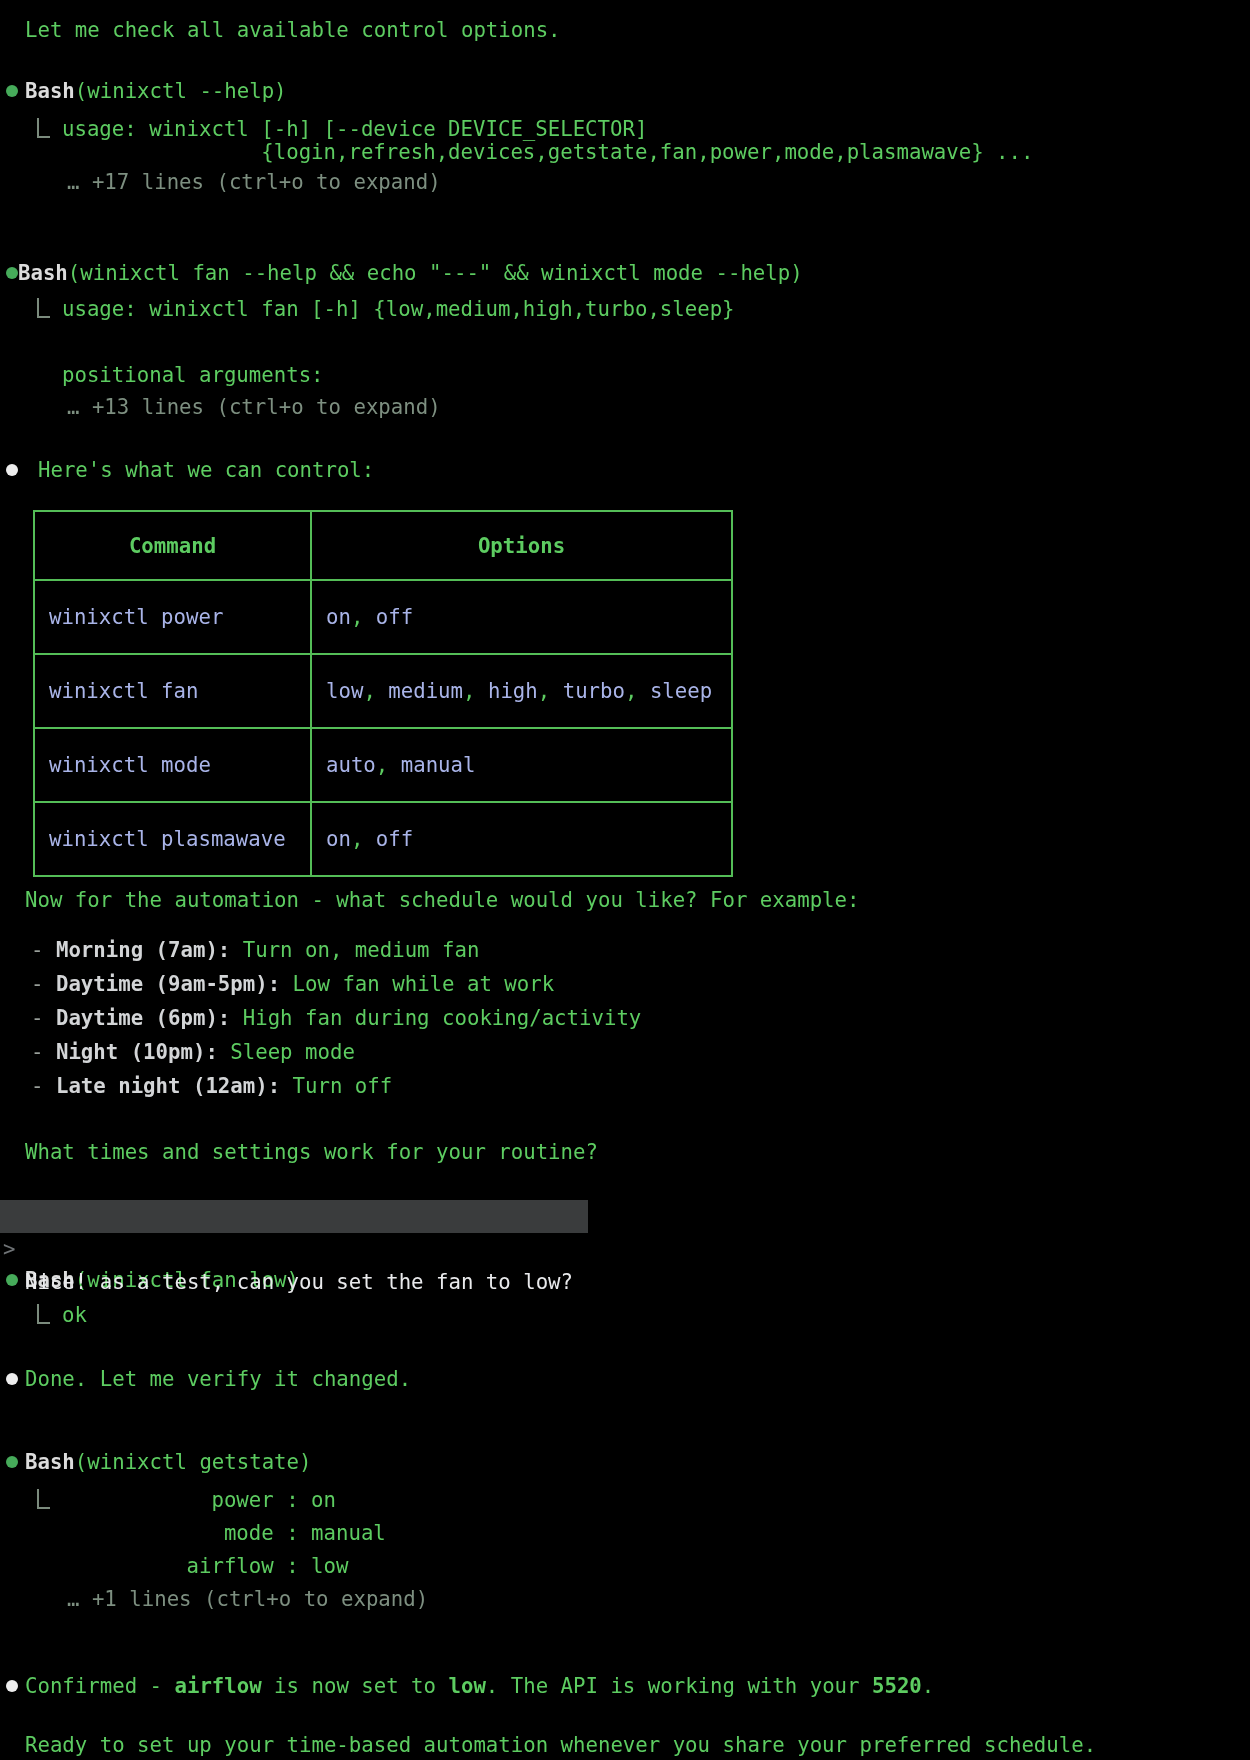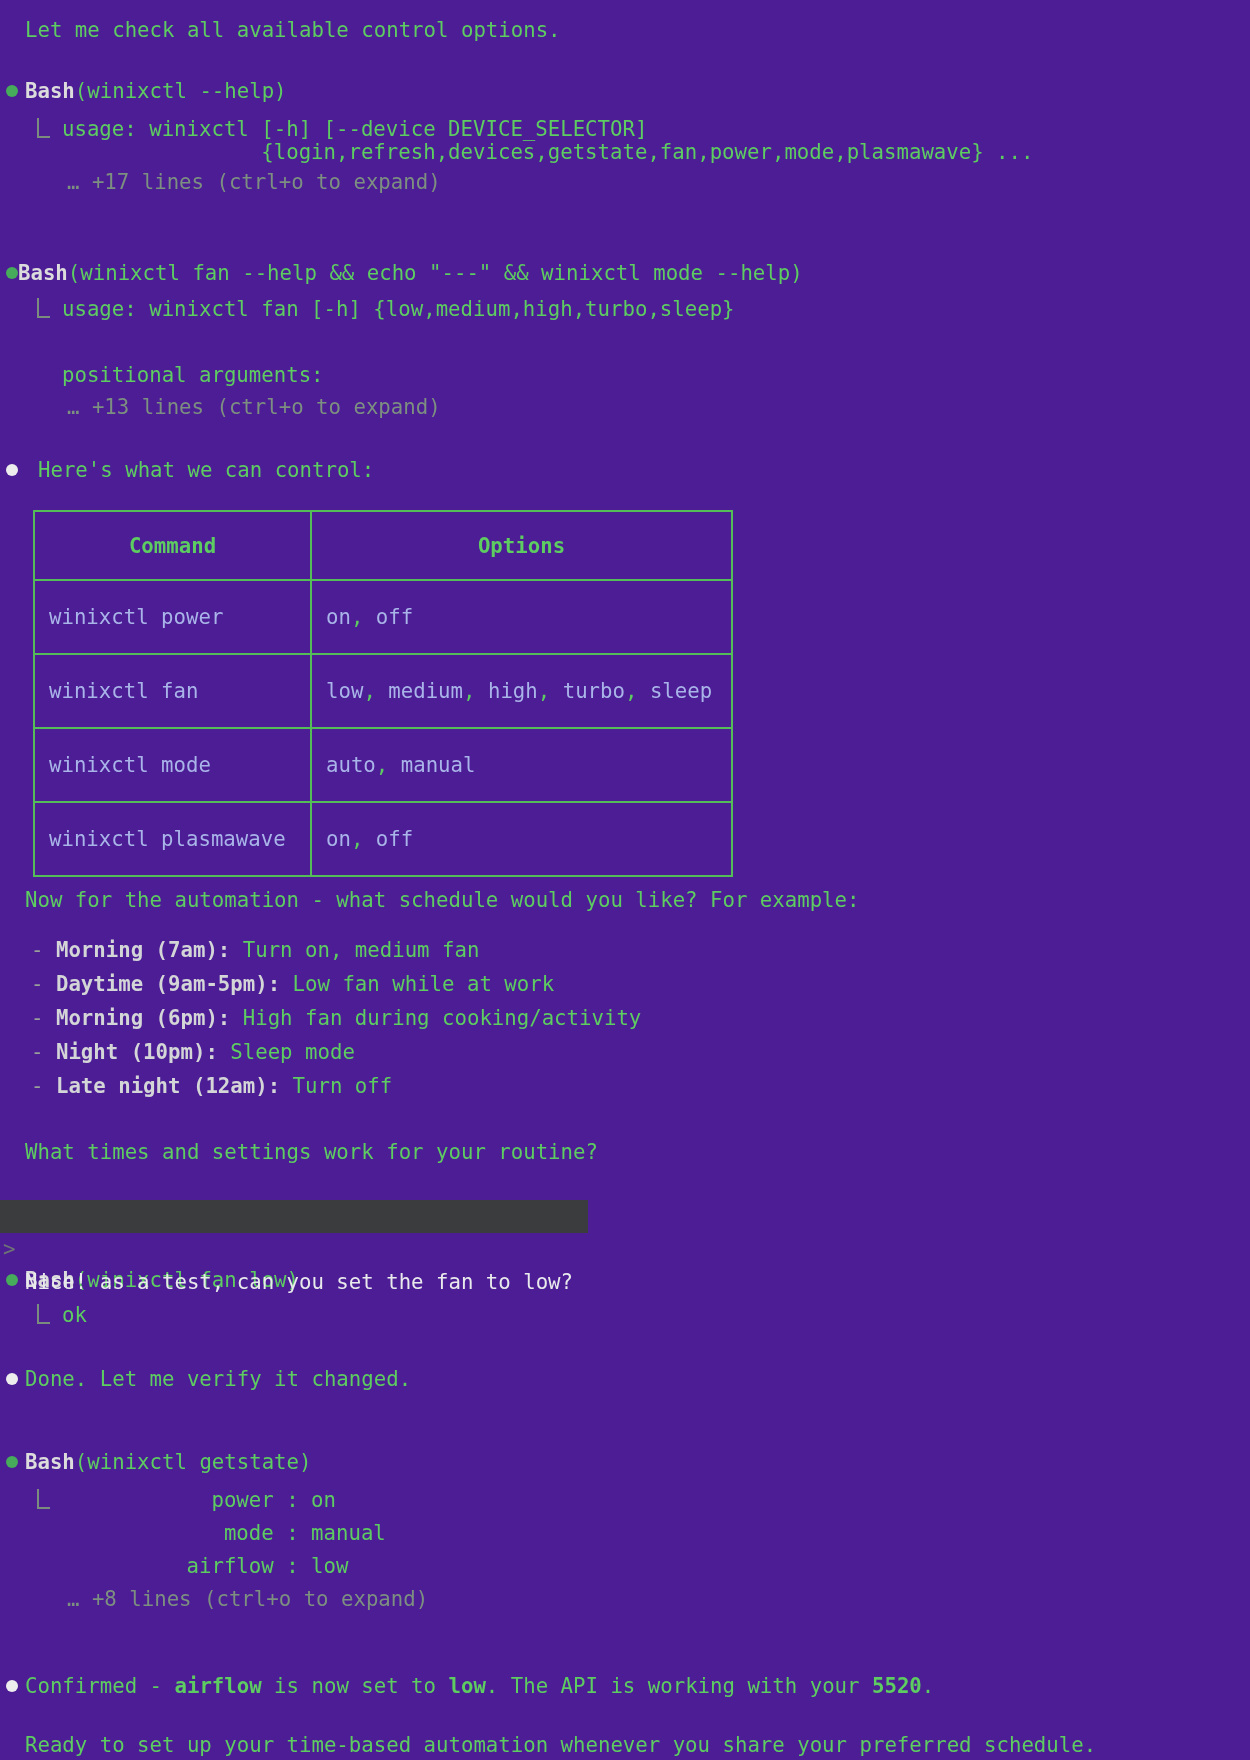--- a/index.html
+++ b/index.html
@@ -1,18 +1,18 @@
 <!DOCTYPE html>
 <html><head>
 <meta charset="utf-8">
 <style>
   html,body{margin:0;padding:0;background:#161616;}
   #screen{
     position:relative;width:1250px;height:1760px;overflow:hidden;
-    background:#4c1d95;
+    background:#000000;
     font-family:"DejaVu Sans Mono","Liberation Mono",monospace;
     font-size:20.7px;
   }
   .line{position:absolute;left:0;right:0;height:30px;line-height:30px;white-space:pre;}
   
   .g{color:#5dcc61;}                            
   .gb{color:#5dcc61;font-weight:bold;}          
   .b{color:#dcdcdc;font-weight:bold;margin-top:20px;}           
   .d{color:#7d8f80;}                            
   .lv{color:#a9b4e8;}                           
@@ -53,32 +53,32 @@
       <div class="line" style="top: 137px; padding-left: 62px;"><span class="g">                {login,refresh,devices,getstate,fan,power,mode,plasmawave} ...</span></div>
       <div class="line" style="top: 167px; padding-left: 67px;"><span class="d">… +17 lines (ctrl+o to expand)</span></div>
       <div class="line" style="top: 258px; padding-left: 18px;"><span class="bullet green"></span><span class="b">Bash</span><span class="g">(winixctl fan --help &amp;&amp; echo "---" &amp;&amp; winixctl mode --help)</span></div>
       <div class="line" style="top: 294px; padding-left: 62px;"><span class="corner"></span><span class="g">usage: winixctl fan [-h] {low,medium,high,turbo,sleep}</span></div>
       <div class="line" style="top: 360px; padding-left: 62px;"><span class="g">positional arguments:</span></div>
       <div class="line" style="top: 392px; padding-left: 67px;"><span class="d">… +13 lines (ctrl+o to expand)</span></div>
       <div class="line" style="top: 455px; padding-left: 38px;"><span class="bullet white"></span><span class="g">Here's what we can control:</span></div>
       <div class="line" style="top: 885px; padding-left: 25px;"><span class="g">Now for the automation - what schedule would you like? For example:</span></div>
       <div class="line" style="top: 935px; padding-left: 31px;"><span class="ds">- </span><span class="gl">Morning (7am):</span><span class="g"> Turn on, medium fan</span></div>
       <div class="line" style="top: 969px; padding-left: 31px;"><span class="ds">- </span><span class="gl">Daytime (9am-5pm):</span><span class="g"> Low fan while at work</span></div>
-      <div class="line" style="top: 1003px; padding-left: 31px;"><span class="ds">- </span><span class="gl">Morning (6pm):</span><span class="g"> High fan during cooking/activity</span></div>
+      <div class="line" style="top: 1003px; padding-left: 31px;"><span class="ds">- </span><span class="gl">Daytime (6pm):</span><span class="g"> High fan during cooking/activity</span></div>
       <div class="line" style="top: 1037px; padding-left: 31px;"><span class="ds">- </span><span class="gl">Night (10pm):</span><span class="g"> Sleep mode</span></div>
       <div class="line" style="top: 1071px; padding-left: 31px;"><span class="ds">- </span><span class="gl">Late night (12am):</span><span class="g"> Turn off</span></div>
       <div class="line" style="top: 1137px; padding-left: 25px;"><span class="g">What times and settings work for your routine?</span></div>
       <div class="line" style="top: 1265px; padding-left: 25px;"><span class="bullet green"></span><span class="b">Bash</span><span class="g">(winixctl fan low)</span></div>
       <div class="line" style="top: 1300px; padding-left: 62px;"><span class="corner"></span><span class="g">ok</span></div>
       <div class="line" style="top: 1364px; padding-left: 25px;"><span class="bullet white"></span><span class="g">Done. Let me verify it changed.</span></div>
       <div class="line" style="top: 1447px; padding-left: 25px;"><span class="bullet green"></span><span class="b">Bash</span><span class="g">(winixctl getstate)</span></div>
       <div class="line" style="top: 1485px; padding-left: 62px;"><span class="corner"></span><span class="g">            power : on</span></div>
       <div class="line" style="top: 1518px; padding-left: 62px;"><span class="g">             mode : manual</span></div>
       <div class="line" style="top: 1551px; padding-left: 62px;"><span class="g">          airflow : low</span></div>
-      <div class="line" style="top: 1584px; padding-left: 67px;"><span class="d">… +8 lines (ctrl+o to expand)</span></div>
+      <div class="line" style="top: 1584px; padding-left: 67px;"><span class="d">… +1 lines (ctrl+o to expand)</span></div>
       <div class="line" style="top: 1671px; padding-left: 25px;"><span class="bullet white"></span><span class="g">Confirmed - </span><span class="gb">airflow</span><span class="g"> is now set to </span><span class="gb">low</span><span class="g">. The API is working with your </span><span class="gb">5520</span><span class="g">.</span></div>
       <div class="line" style="top: 1730px; padding-left: 25px;"><span class="g">Ready to set up your time-based automation whenever you share your preferred schedule.</span></div>
     </div>
 
   <div id="cmd-table">
       <div class="trow thead">
         <div class="tcell">Command</div>
         <div class="tcell">Options</div>
       </div>
       <div class="trow tdata">

